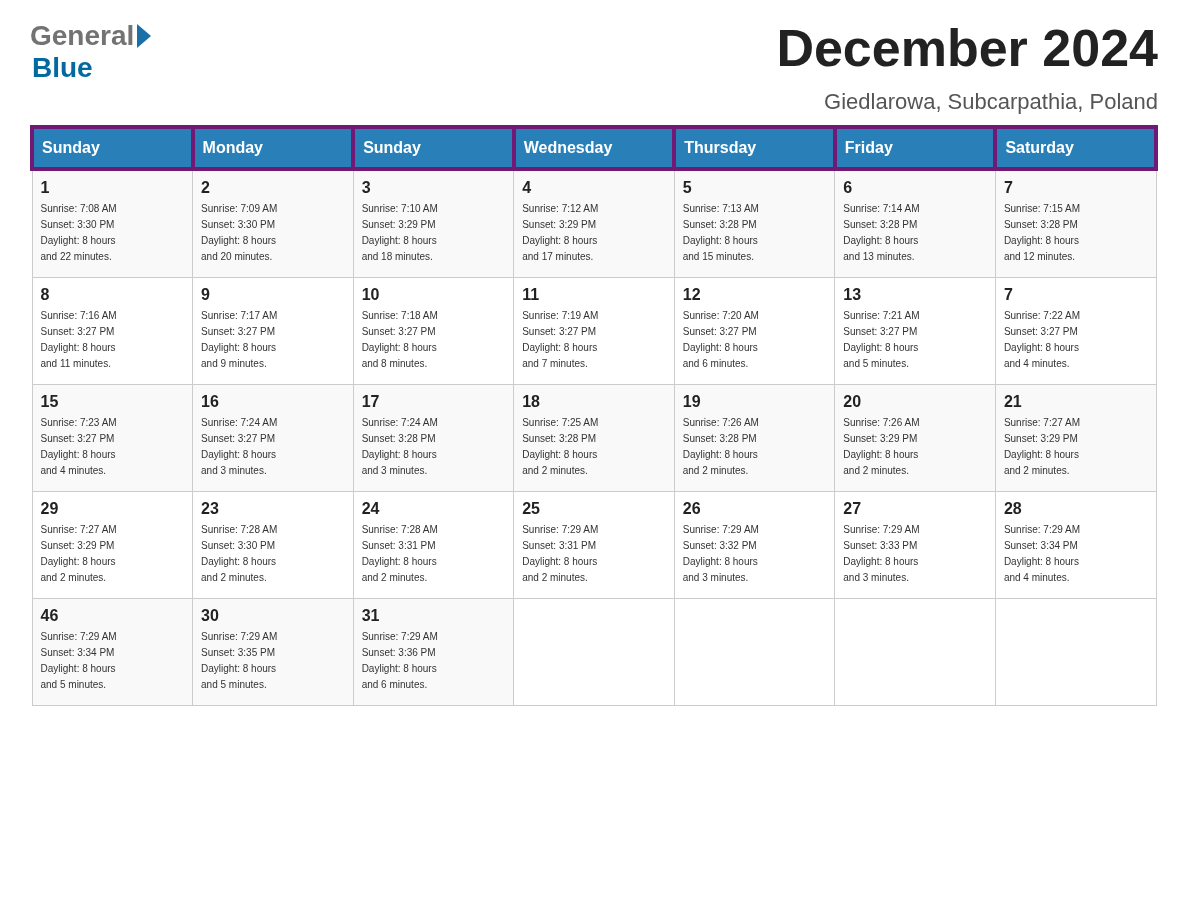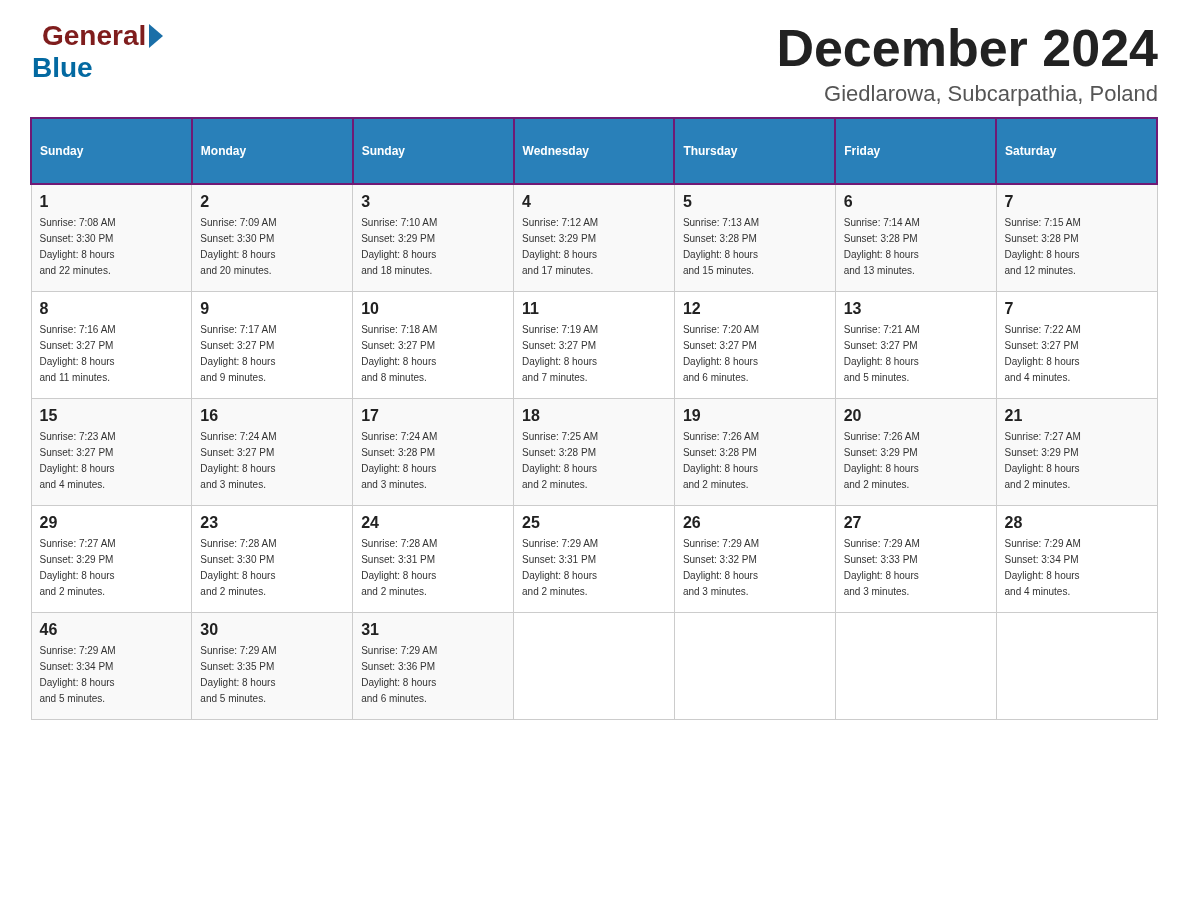--- a/index.html
+++ b/index.html
@@ -21,21 +21,21 @@
       flex-direction: column;
       align-items: flex-start;
     }
     .logo-text {
       font-size: 28px;
       font-weight: bold;
       color: #333;
       display: flex;
       align-items: center;
     }
-    .logo-general { color: #7f1d1d; margin-left: 12px; }
+    .logo-general { color: #737373; }
     .logo-arrow {
       display: inline-block;
       width: 0;
       height: 0;
       border-left: 14px solid #1a6fa8;
       border-top: 12px solid transparent;
       border-bottom: 12px solid transparent;
       margin-left: 3px;
       margin-right: 2px;
     }
@@ -45,35 +45,35 @@
     }
     .month-title {
       font-size: 52px;
       font-weight: bold;
       color: #222;
       line-height: 1.1;
     }
     .location {
       font-size: 22px;
       color: #555;
-      margin-top: 4px;
+      margin-top: 12px;
     }
     .calendar {
       width: 100%;
       border-collapse: collapse;
       margin-top: 10px;
     }
     .calendar th {
       background: #2980b9;
       color: #fff;
-      font-size: 12px;
-      font-weight: bold;
-      padding: 25px 8px;
+      font-size: 16px;
+      font-weight: bold;
+      padding: 10px 8px;
       text-align: left;
-      border: 2px solid #701a75;
+      border: 4px solid #701a75;
     }
     .calendar td {
       vertical-align: top;
       padding: 8px 8px 12px 8px;
       border: 1px solid #ccc;
       font-size: 13px;
       color: #333;
       width: calc(100% / 7);
       min-height: 100px;
     }

